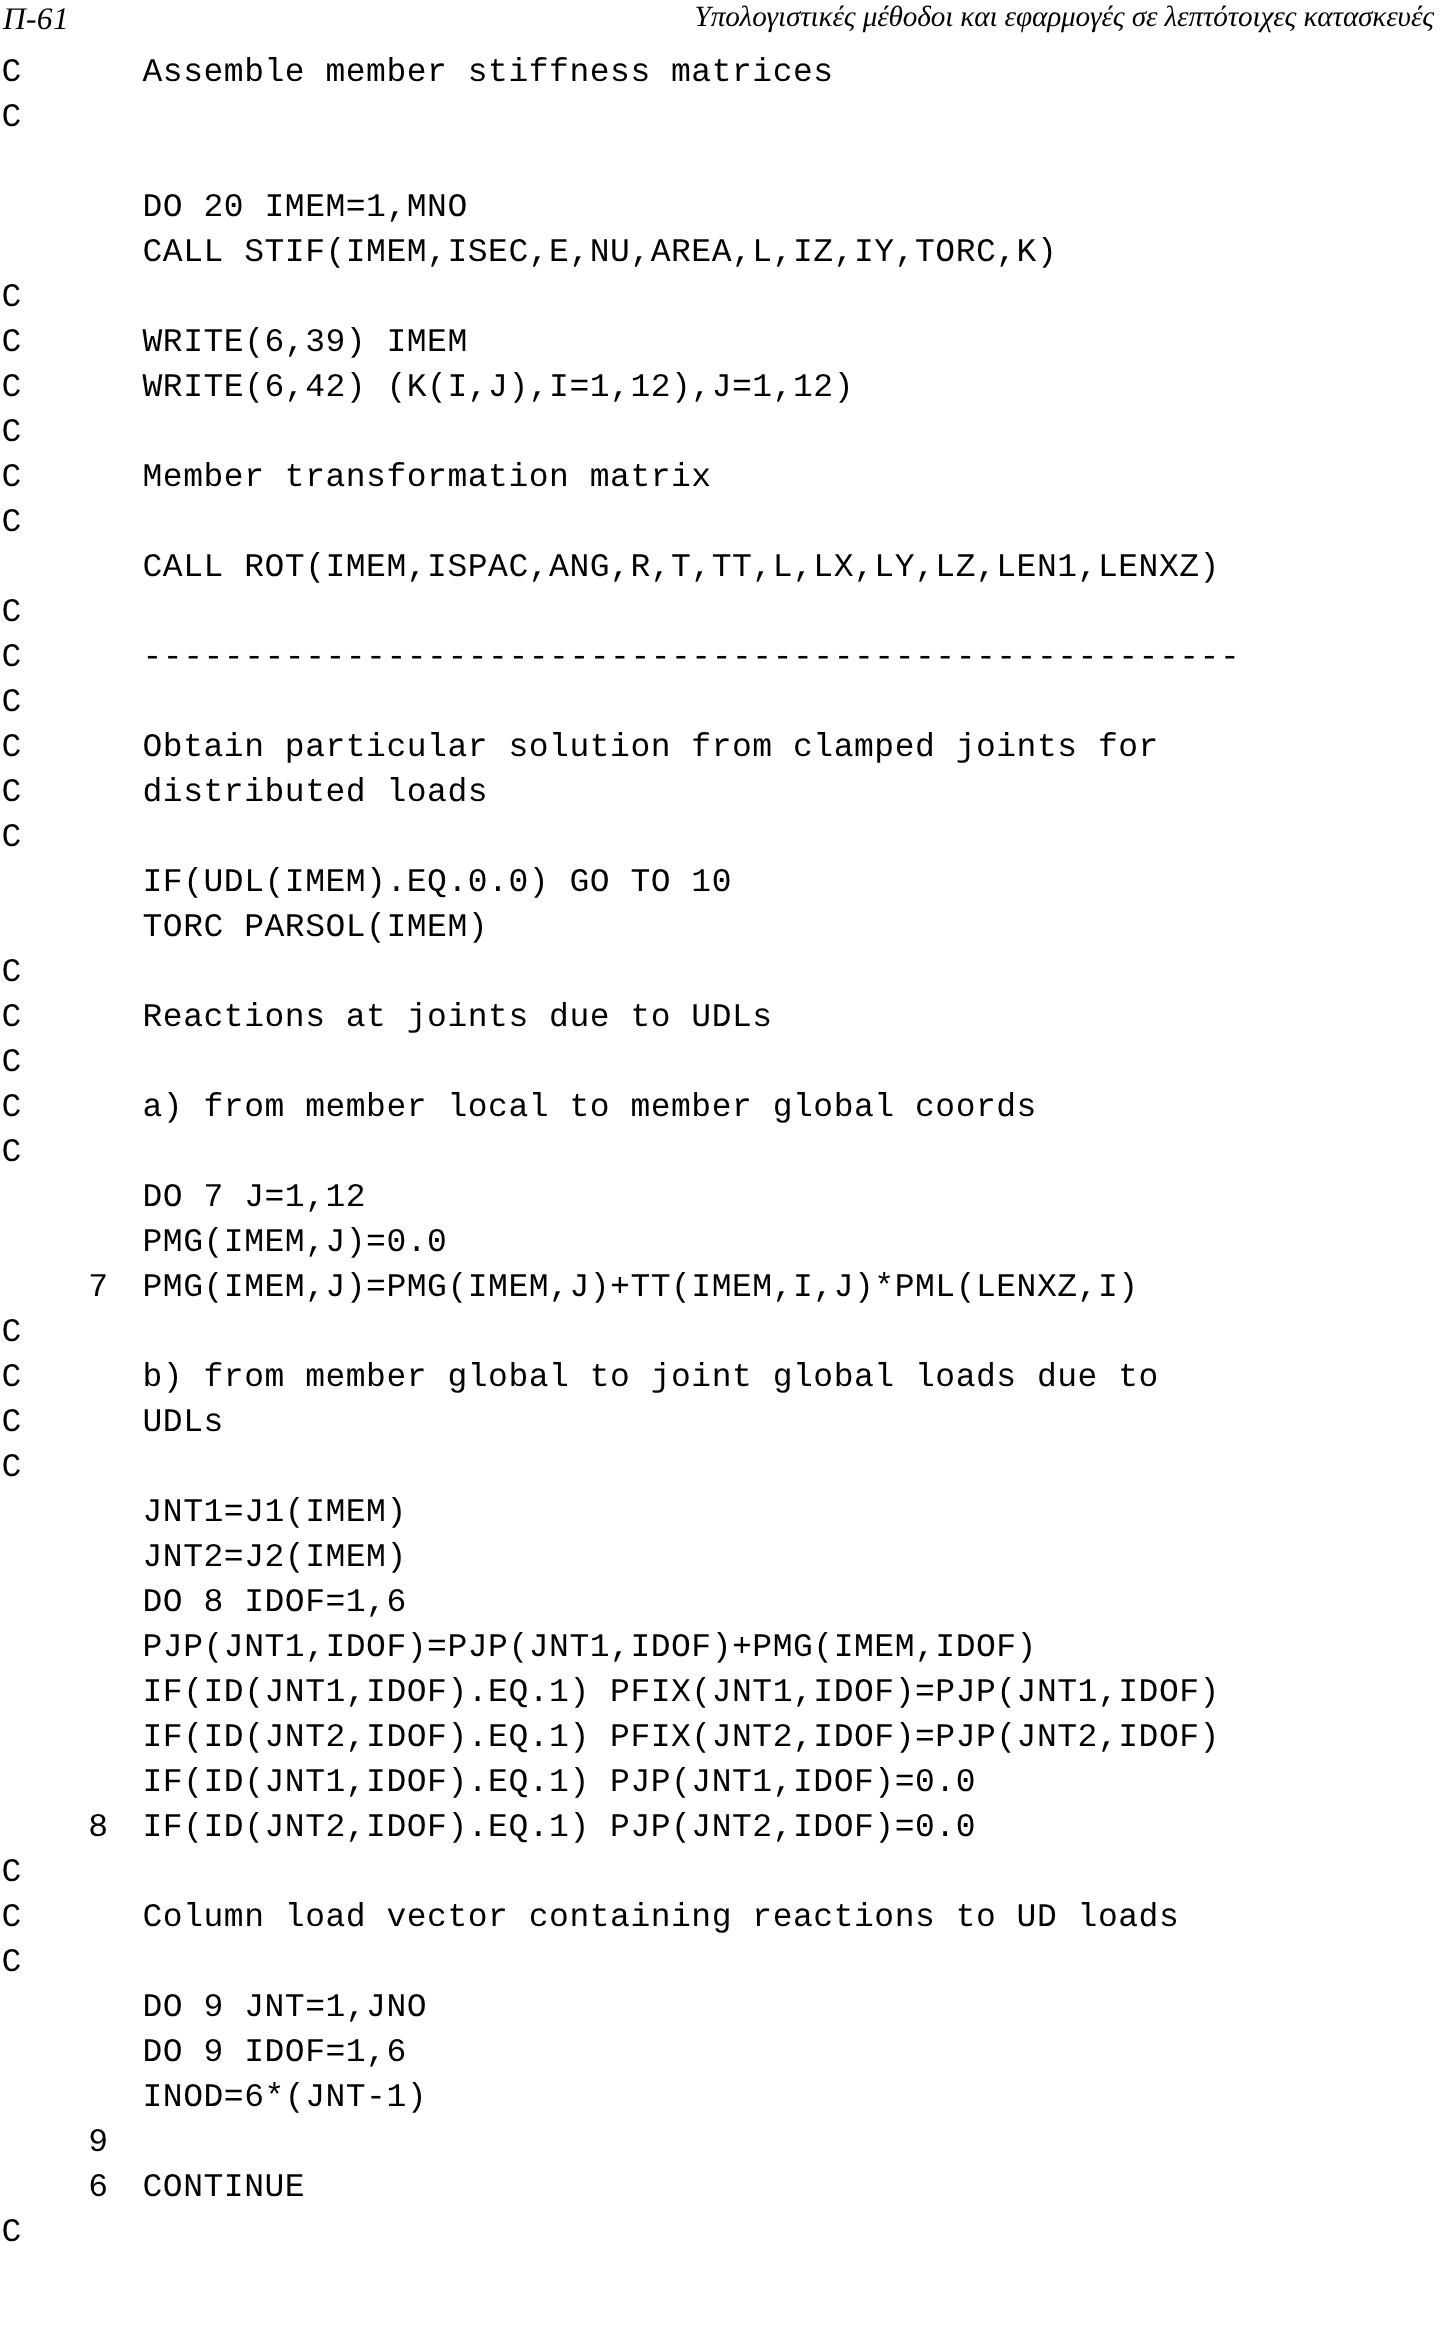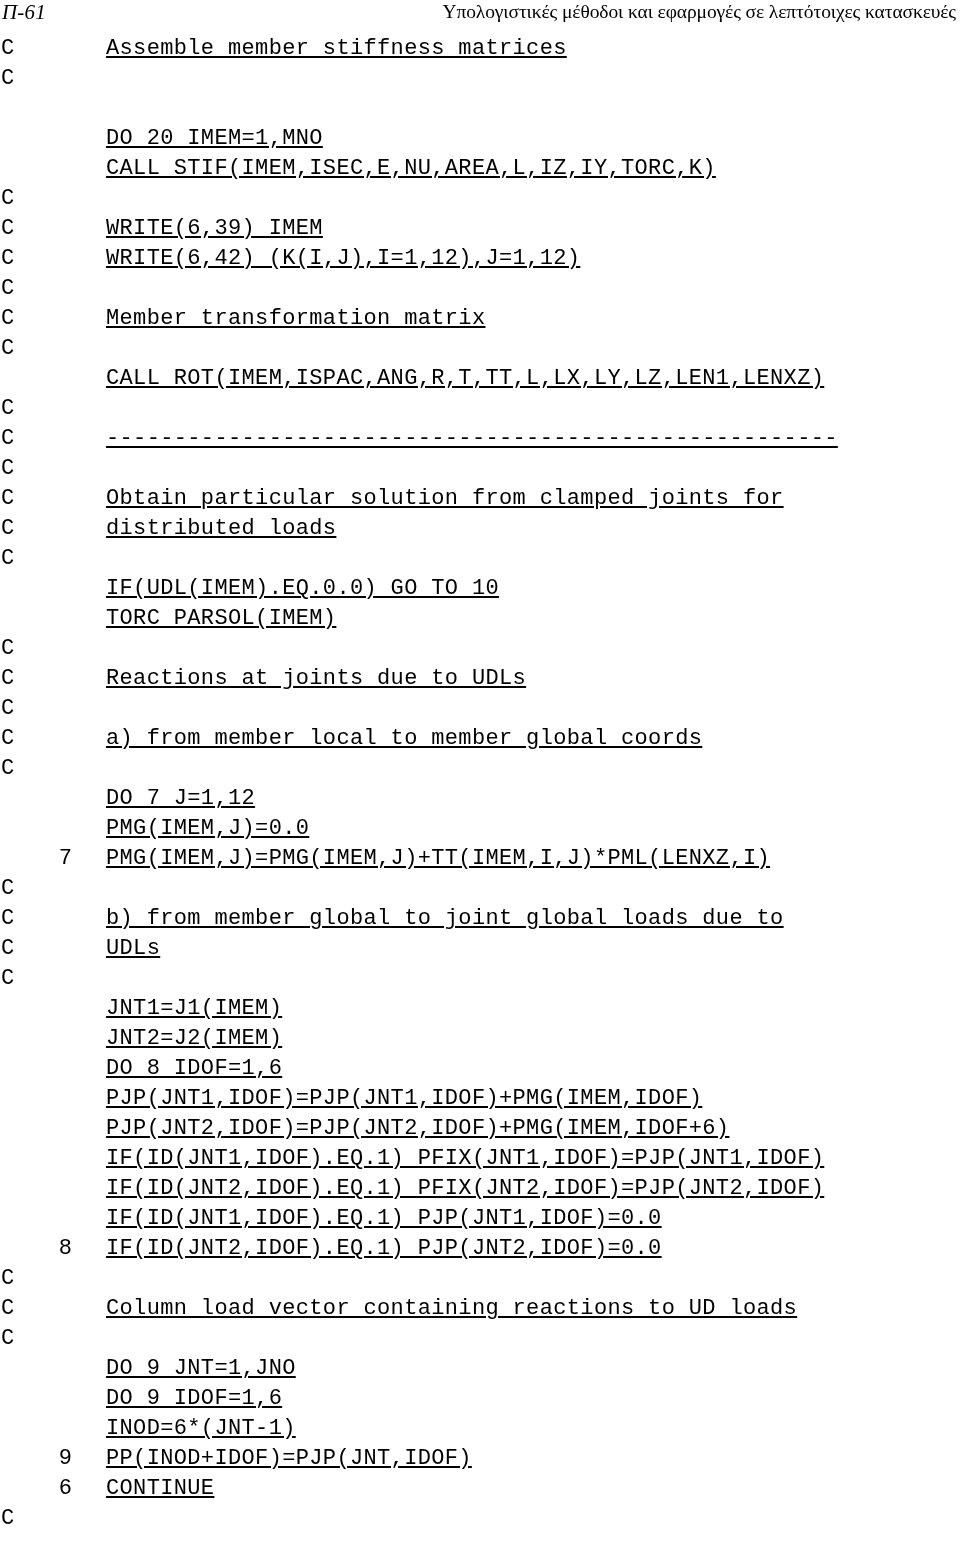--- a/index.html
+++ b/index.html
@@ -38,20 +38,21 @@
   .header-page-number {
     font-family: "Liberation Serif", serif;
     font-style: italic;
     font-size: 21px;
     line-height: 24px;
     letter-spacing: 0.2px;
     white-space: nowrap;
   }
   .header-title {
     font-family: "Liberation Serif", serif;
+    font-style: italic;
     font-size: 19.5px;
     line-height: 24px;
     letter-spacing: -0.1px;
     white-space: nowrap;
   }
 
   
   .listing {
     position: absolute;
     top: 34px;
@@ -84,25 +85,24 @@
     left: 14px;
     top: 0;
     width: 58px;
     text-align: right;
     white-space: pre;
   }
 
   
   .col-text {
     position: absolute;
-    left: 106px;
+    left: 95px;
     top: 0;
     white-space: pre;
     letter-spacing: 0.35px;
-    text-decoration: underline;
   }
 </style>
 </head>
 <body>
 
 <div class="page">
 
   <div class="header">
     <div class="header-page-number">Π-61</div>
     <div class="header-title">Υπολογιστικές μέθοδοι και εφαρμογές σε λεπτότοιχες κατασκευές</div>
@@ -138,29 +138,28 @@
       <div class="code-line"><span class="col-text">PMG(IMEM,J)=0.0</span></div>
       <div class="code-line"><span class="col-label">7</span><span class="col-text">PMG(IMEM,J)=PMG(IMEM,J)+TT(IMEM,I,J)*PML(LENXZ,I)</span></div>
       <div class="code-line"><span class="col-c">C</span></div>
       <div class="code-line"><span class="col-c">C</span><span class="col-text">b) from member global to joint global loads due to</span></div>
       <div class="code-line"><span class="col-c">C</span><span class="col-text">UDLs</span></div>
       <div class="code-line"><span class="col-c">C</span></div>
       <div class="code-line"><span class="col-text">JNT1=J1(IMEM)</span></div>
       <div class="code-line"><span class="col-text">JNT2=J2(IMEM)</span></div>
       <div class="code-line"><span class="col-text">DO 8 IDOF=1,6</span></div>
       <div class="code-line"><span class="col-text">PJP(JNT1,IDOF)=PJP(JNT1,IDOF)+PMG(IMEM,IDOF)</span></div>
-      <div class="code-line"><span class="col-text">PJP(JNT2,IDOF)=PJP(JNT2,IDOF)+PMG(IMEM,IDOF+6)</span></div>
       <div class="code-line"><span class="col-text">IF(ID(JNT1,IDOF).EQ.1) PFIX(JNT1,IDOF)=PJP(JNT1,IDOF)</span></div>
       <div class="code-line"><span class="col-text">IF(ID(JNT2,IDOF).EQ.1) PFIX(JNT2,IDOF)=PJP(JNT2,IDOF)</span></div>
       <div class="code-line"><span class="col-text">IF(ID(JNT1,IDOF).EQ.1) PJP(JNT1,IDOF)=0.0</span></div>
       <div class="code-line"><span class="col-label">8</span><span class="col-text">IF(ID(JNT2,IDOF).EQ.1) PJP(JNT2,IDOF)=0.0</span></div>
       <div class="code-line"><span class="col-c">C</span></div>
       <div class="code-line"><span class="col-c">C</span><span class="col-text">Column load vector containing reactions to UD loads</span></div>
       <div class="code-line"><span class="col-c">C</span></div>
       <div class="code-line"><span class="col-text">DO 9 JNT=1,JNO</span></div>
       <div class="code-line"><span class="col-text">DO 9 IDOF=1,6</span></div>
       <div class="code-line"><span class="col-text">INOD=6*(JNT-1)</span></div>
-      <div class="code-line"><span class="col-label">9</span><span class="col-text">PP(INOD+IDOF)=PJP(JNT,IDOF)</span></div>
+      <div class="code-line"><span class="col-label">9</span></div>
       <div class="code-line"><span class="col-label">6</span><span class="col-text">CONTINUE</span></div>
       <div class="code-line"><span class="col-c">C</span></div>
     </div>
 
 </div>
 
 </body></html>

